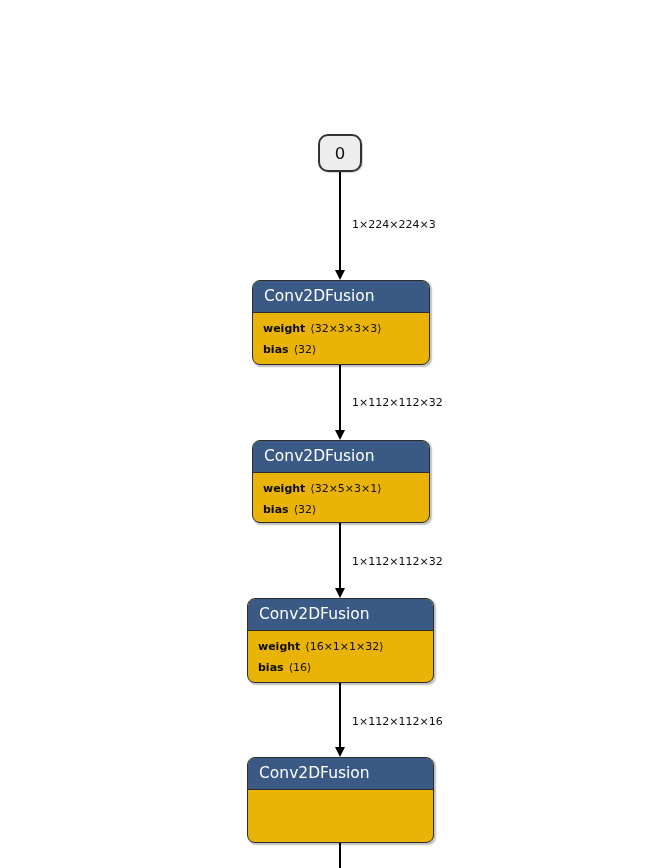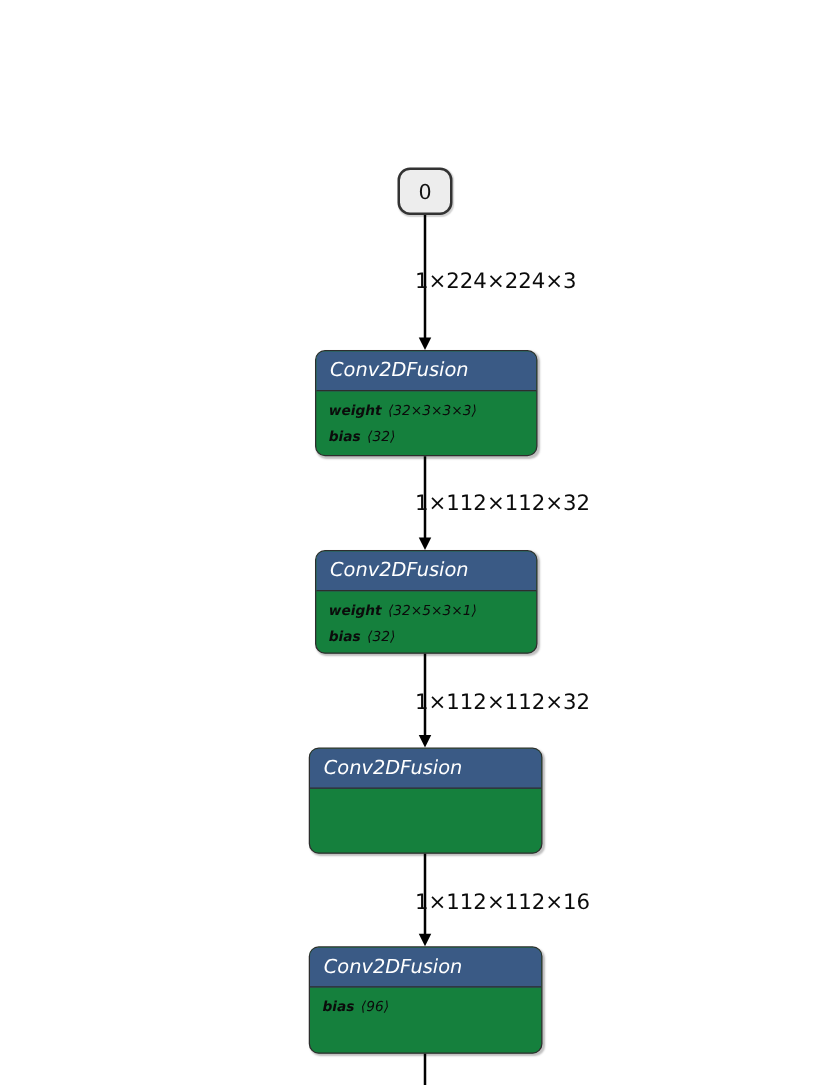--- a/index.html
+++ b/index.html
@@ -38,37 +38,36 @@
   .arrowhead {
     position: absolute;
     left: 335px;
     width: 0; height: 0;
     border-left: 5px solid transparent;
     border-right: 5px solid transparent;
     border-top: 10px solid #000000;
   }
   .edge-label {
     position: absolute;
-    left: 332px;
-    font-size: 17px;
+    left: 352px;
+    font-size: 11px;
     line-height: 18px;
     color: #0b0b0b;
     white-space: nowrap;
   }
 
   
   .node {
     position: absolute;
     box-sizing: border-box;
     border: 1.5px solid #2d2d2d;
     border-radius: 8px;
-    background: #15803d;
+    background: #eab308;
     box-shadow: 1.5px 1.5px 1.5px rgba(0,0,0,0.25);
     overflow: hidden;
-    font-style: italic;
   }
   .node-header {
     box-sizing: border-box;
     height: 32px;
     background: #3a5a85;
     border-bottom: 1.5px solid #2d2d2d;
     color: #ffffff;
     font-size: 15.5px;
     font-weight: 500;
     line-height: 30px;
@@ -136,28 +135,31 @@
       <div><span class="attr-name">bias</span><span class="attr-value">⟨32⟩</span></div>
     </div>
   </div>
 
   <div class="edge-line e2-line"></div>
   <div class="arrowhead e2-arrow"></div>
   <div class="edge-label e2-label">1×112×112×32</div>
 
   <div class="node n3">
     <div class="node-header">Conv2DFusion</div>
+    <div class="node-body">
+      <div><span class="attr-name">weight</span><span class="attr-value">⟨16×1×1×32⟩</span></div>
+      <div><span class="attr-name">bias</span><span class="attr-value">⟨16⟩</span></div>
+    </div>
   </div>
 
   <div class="edge-line e3-line"></div>
   <div class="arrowhead e3-arrow"></div>
   <div class="edge-label e3-label">1×112×112×16</div>
 
   <div class="node n4">
     <div class="node-header">Conv2DFusion</div>
     <div class="node-body">
-      <div><span class="attr-name">bias</span><span class="attr-value">⟨96⟩</span></div>
     </div>
   </div>
 
   <div class="edge-line e4-line"></div>
 
 </div>
 
 </body></html>

